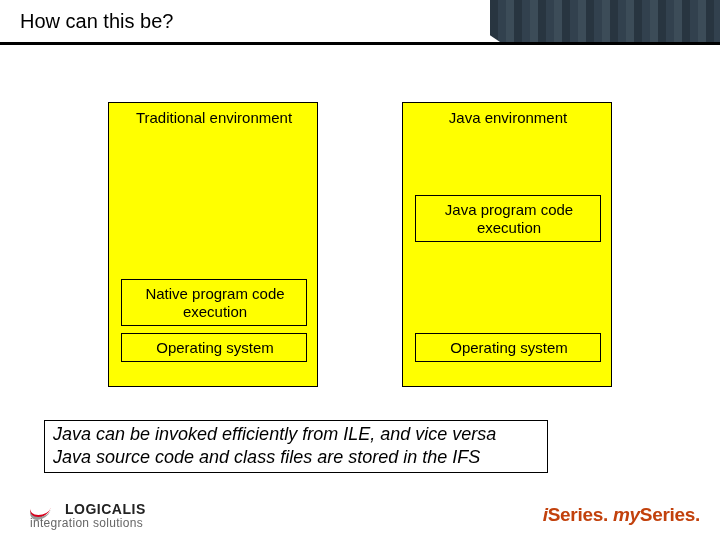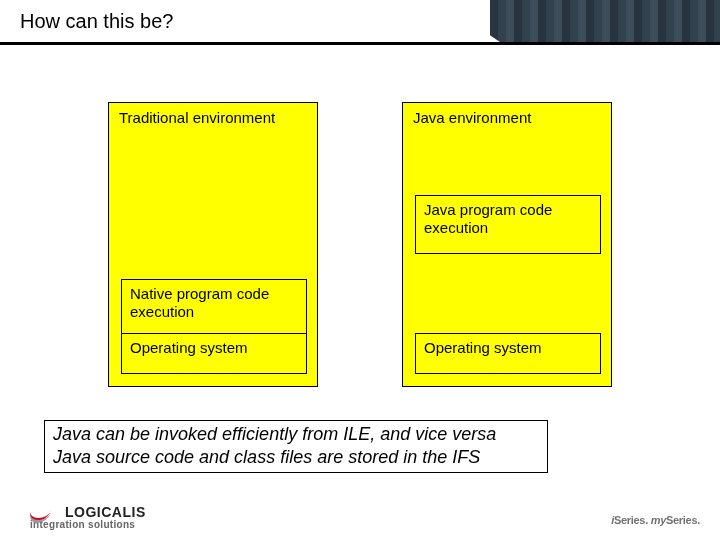--- a/index.html
+++ b/index.html
@@ -44,20 +44,21 @@
     position: absolute;
     left: 0; right: 0;
     top: 100%;
     height: 3px;
     background: #000;
   }
   .stage {
     position: relative;
     width: 100%;
     height: 370px;
+    text-align: center;
   }
   .col {
     position: absolute;
     top: 60px;
     width: 210px;
     height: 285px;
     background: #ffff00;
     border: 1.5px solid #000;
   }
   .col-left { left: 108px; }
@@ -67,21 +68,21 @@
     font-size: 15px;
     color: #000;
   }
   .box {
     position: absolute;
     left: 12px;
     width: 186px;
     border: 1.5px solid #000;
     background: #ffff00;
     font-size: 15px;
-    padding: 5px 6px 16px 8px;
+    padding: 5px 6px 4px 8px;
     line-height: 1.2;
     color: #000;
   }
   .notes {
     position: absolute;
     left: 44px;
     top: 420px;
     width: 504px;
     border: 1.5px solid #000;
     padding: 2px 8px 4px 8px;
@@ -121,33 +122,32 @@
     transform:skewX(-20deg);
   }
   .swoosh::after { border-bottom-color:#999; top:2px; }
   .logicalis-word {
     font-weight: bold;
     font-size: 14px;
     letter-spacing: 0.5px;
     color:#222;
   }
   .logicalis-tag {
-    font-size: 10px;
+    font-size: 12px;
     color:#666;
     letter-spacing:0.3px;
     margin-top:-1px;
-    font-weight:bold;
   }
   .series {
     position: absolute;
     right: 20px;
     bottom: 10px;
     font-weight: bold;
-    font-size: 11px;
-    color:#737373;
+    font-size: 19px;
+    color:#c2410c;
     letter-spacing:-0.3px;
   }
   .series em { font-style: italic; font-weight: bold; }
 </style>
 </head>
 <body>
 
 <div class="title-bar">
   <div class="title-text">How can this be?</div>
   <div class="title-rule"></div>

